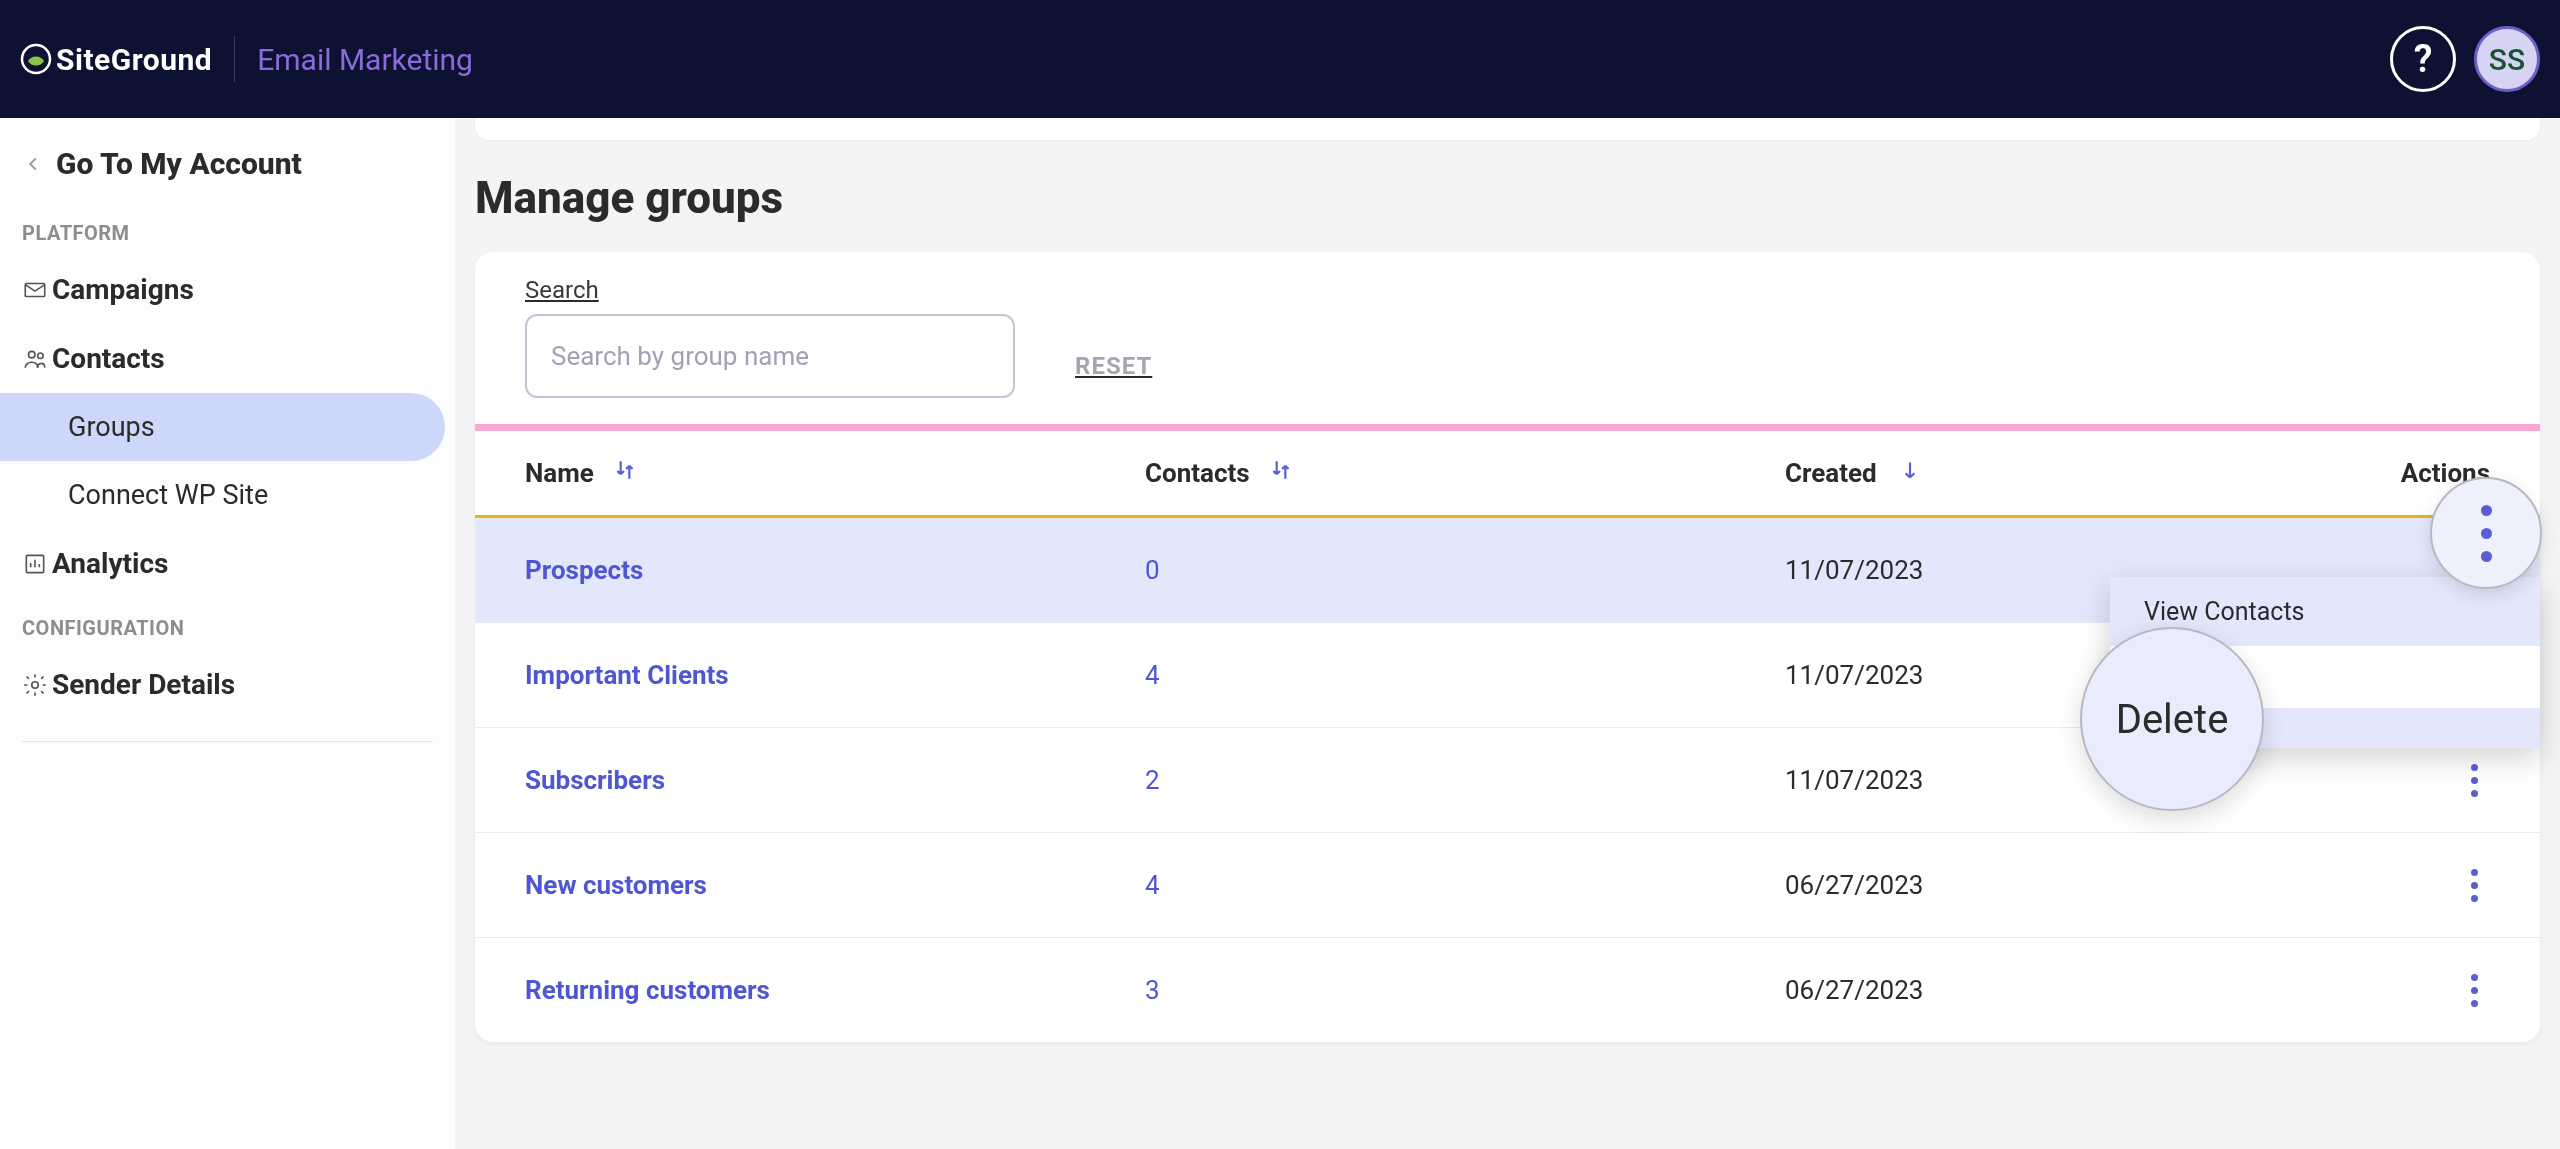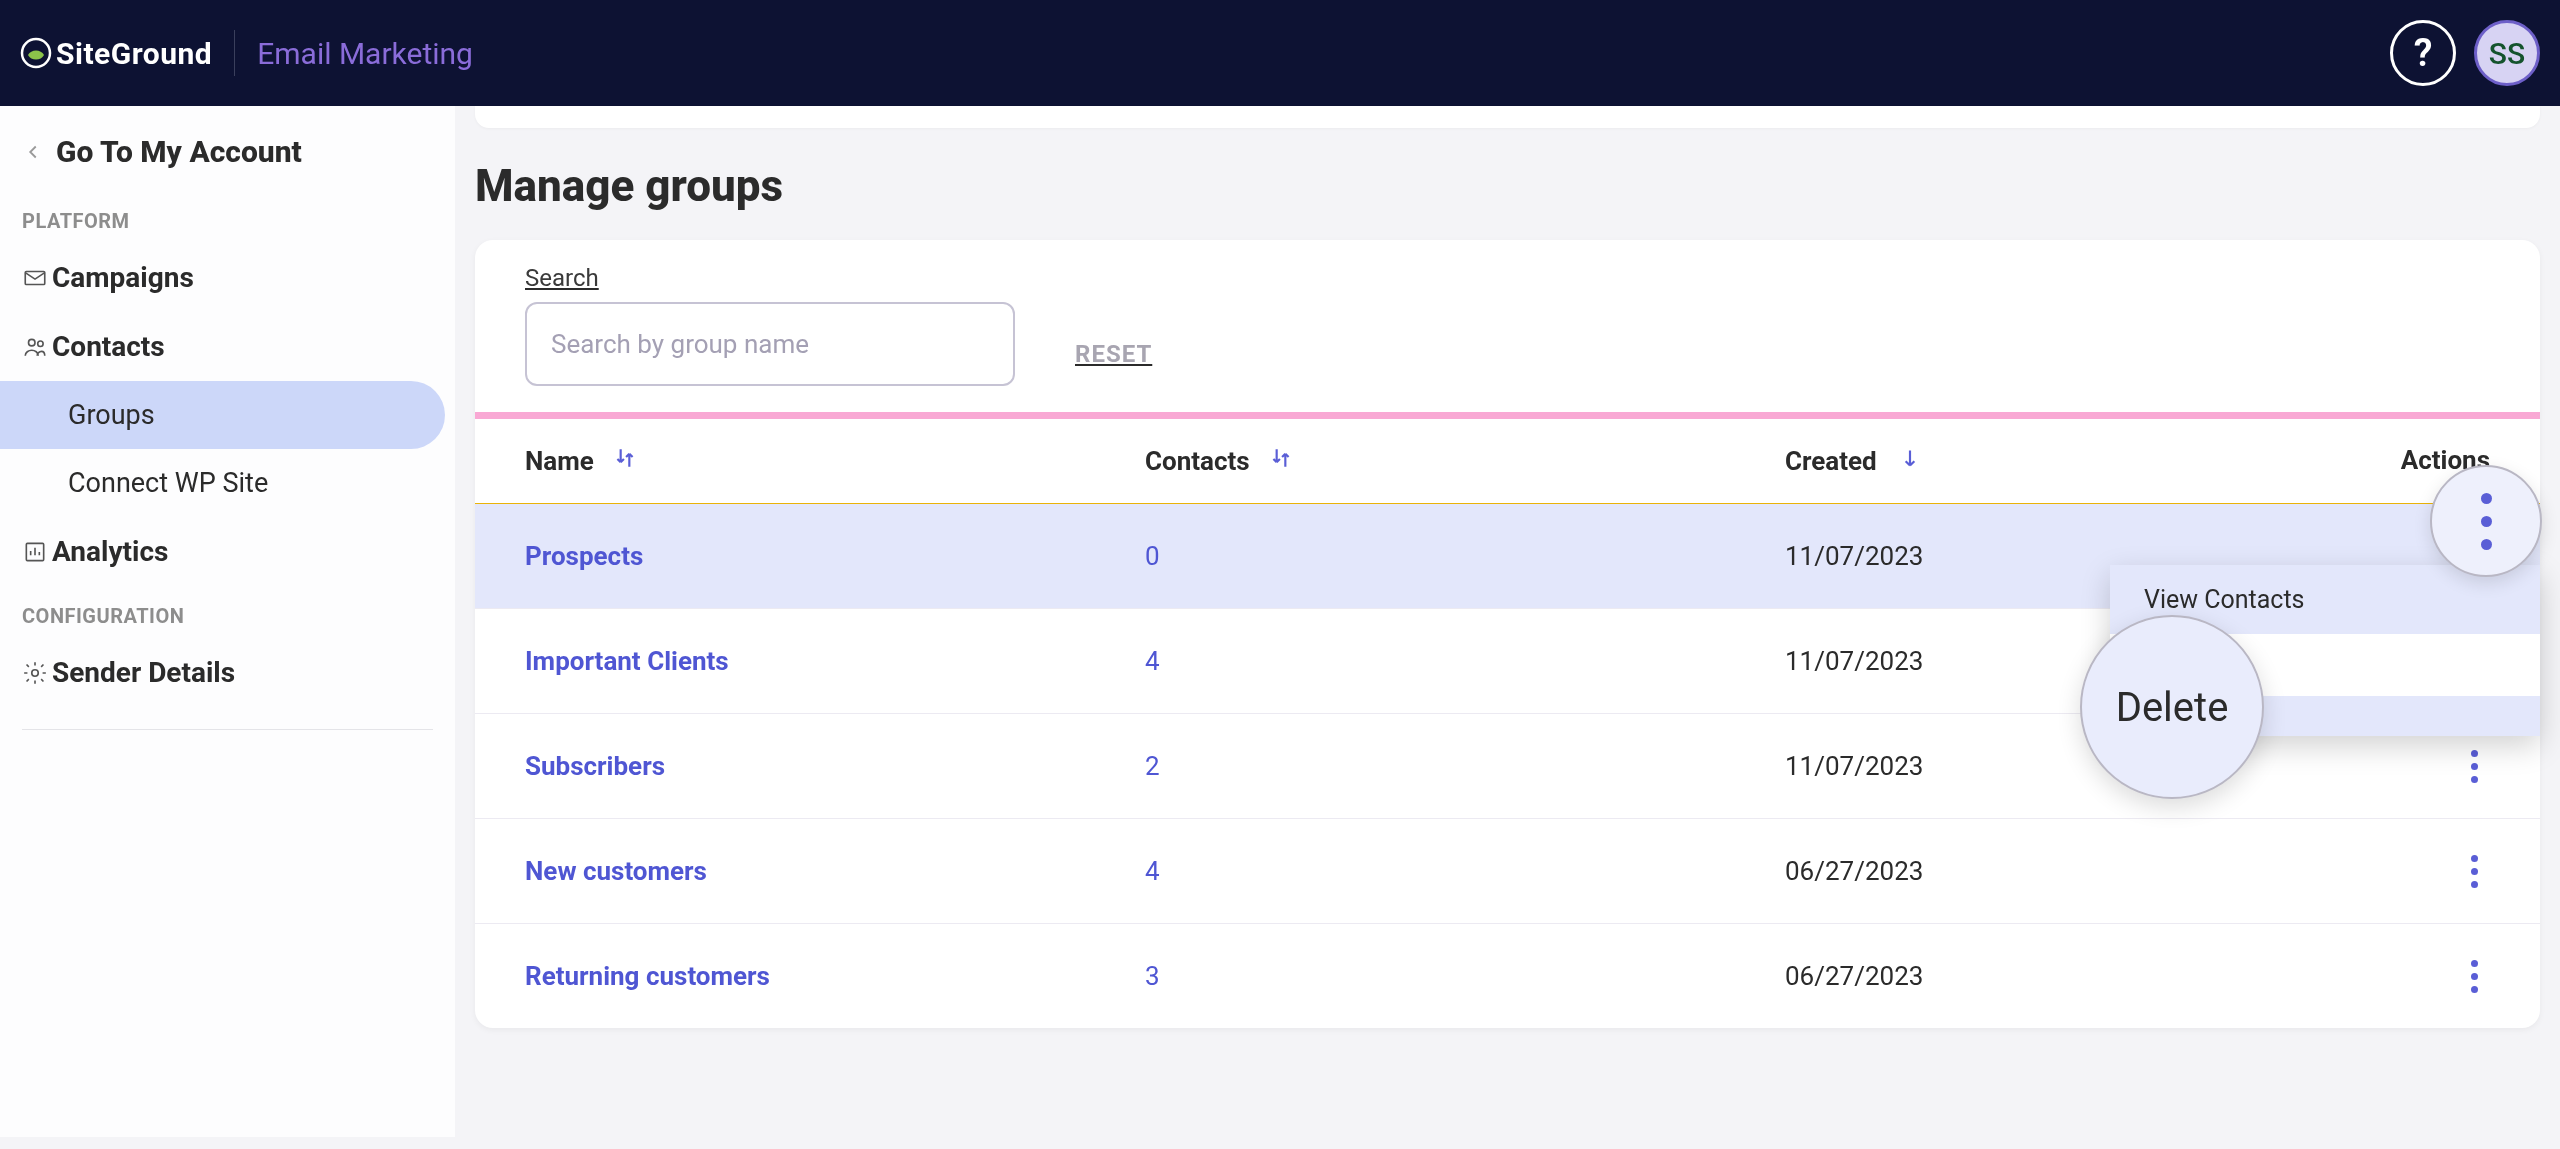--- a/index.html
+++ b/index.html
@@ -1,19 +1,19 @@
 <!DOCTYPE html>
 <html><head>
 <meta charset="utf-8">
 <style>
 * { margin:0; padding:0; box-sizing:border-box; font-family:-apple-system,BlinkMacSystemFont,"Segoe UI",Roboto,sans-serif; }
 body { background:#f4f4f7; color:#2b2b2b; width:2560px; height:1149px; overflow:hidden; }
 
 
-.topbar { background:#0d1233; height:106px; display:flex; align-items:center; padding:0 20px; position:relative; }
+.topbar { background:#0d1233; height:118px; display:flex; align-items:center; padding:0 20px; position:relative; }
 .logo-block { display:flex; align-items:center; gap:22px; }
 .sg-logo { display:flex; align-items:center; gap:4px; color:#fff; font-weight:700; font-size:30px; letter-spacing:.5px; }
 .sg-logo svg { width:32px; height:32px; }
 .divider-v { width:1px; height:46px; background:#3a3f5c; }
 .product-name { color:#8a6cd9; font-size:30px; font-weight:400; }
 .topbar-right { position:absolute; right:20px; display:flex; align-items:center; gap:18px; }
 .help-btn { width:66px; height:66px; border-radius:50%; border:3px solid #fff; display:flex; align-items:center; justify-content:center; color:#fff; font-size:38px; font-weight:600; cursor:pointer; }
 .avatar { width:66px; height:66px; border-radius:50%; background:#d7d3f3; border:3px solid #6d5fc8; display:flex; align-items:center; justify-content:center; color:#14532d; font-size:30px; font-weight:500; cursor:pointer; }
 
 .layout { display:flex; height:calc(1149px - 118px); }
@@ -36,21 +36,21 @@
 .spacer-card { background:#fff; height:22px; border-radius:0 0 14px 14px; margin-bottom:32px; box-shadow:0 1px 3px rgba(0,0,0,.04); }
 .page-title { font-size:44px; font-weight:800; color:#2b2b2b; margin-bottom:28px; padding-left:0; }
 .card { background:#fff; border-radius:18px; box-shadow:0 2px 6px rgba(0,0,0,.05); }
 
 .search-row { display:flex; align-items:flex-end; gap:60px; padding:24px 50px 26px; border-bottom:7px solid #f9a8d4;text-decoration:underline; }
 .search-block label { display:block; font-size:24px; color:#3a3a3a; margin-bottom:10px; }
 .search-input { width:490px; height:84px; border:2px solid #c6c3d4; border-radius:12px; padding:0 24px; font-size:26px; color:#2b2b2b; background:#fff; }
 .search-input::placeholder { color:#a4a0b4; }
 .reset-btn { font-size:24px; font-weight:700; color:#a8a5b1; letter-spacing:1px; cursor:pointer; padding-bottom:18px; background:none; border:none; }
 
-.thead { display:flex; padding:26px 50px; font-size:26px; font-weight:700; color:#2b2b2b; border-bottom:1px solid #eab308; }
+.thead { display:flex; padding:26px 50px; font-size:26px; font-weight:700; color:#2b2b2b; border-bottom:3px solid #eab308;align-items:center; }
 .col-name { flex:0 0 620px; display:flex; align-items:center; gap:18px; }
 .col-contacts { flex:0 0 640px; display:flex; align-items:center; gap:18px; }
 .col-created { flex:0 0 450px; display:flex; align-items:center; gap:20px; }
 .col-actions { flex:1; text-align:right; }
 .sort-icon svg { width:26px; height:26px; }
 
 .trow { display:flex; align-items:center; padding:30px 50px; font-size:26px; border-bottom:1px solid #eceaf2; }
 .trow:last-child { border-bottom:none; }
 .trow.highlight { background:#e3e7fb; }
 .trow .col-name { color:#4f56d3; font-weight:700; cursor:pointer; }

